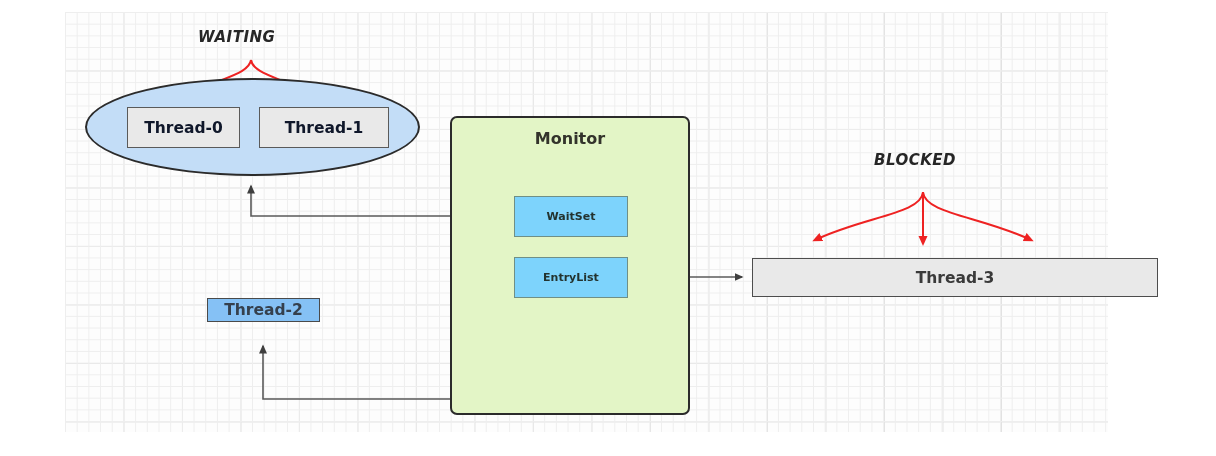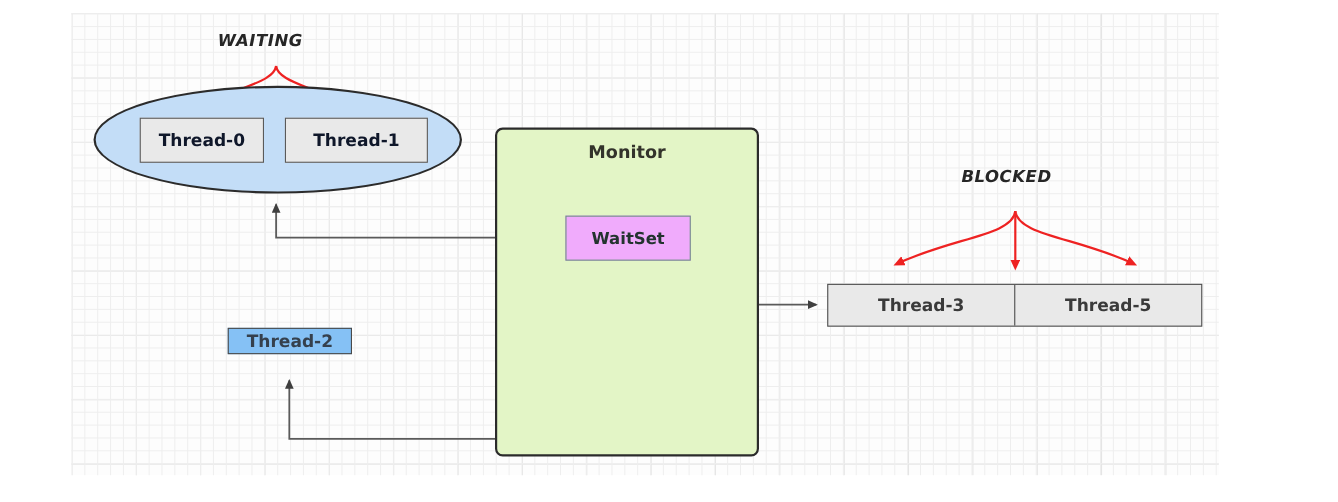--- a/index.html
+++ b/index.html
@@ -98,31 +98,31 @@
     position: absolute;
     left: 450px;
     top: 129px;
     width: 240px;
     text-align: center;
     font-weight: bold;
     font-size: 16px;
     color: #33332b;
   }
   .mint-box {
-    background: #f0abfc;
+    background: #7dd3fc;
     border: 1.5px solid #6f8f86;
-    font-size: 15px;
+    font-size: 11px;
     color: #23332f;
   }
   
   #blocked-row {
     position: absolute;
     left: 752px;
     top: 258px;
-    width: 341px;
+    width: 406px;
     height: 39px;
     display: flex;
     border: 1.5px solid #4d4d4d;
     box-sizing: border-box;
     background: #e9e9e9;
   }
   #blocked-row .cell {
     flex: 1 1 0;
     display: flex;
     align-items: center;
@@ -193,24 +193,24 @@
 
   <div class="node-label gray-box" style="left:127px; top:107px; width:113px; height:41px;">Thread-0</div>
 
   <div class="node-label gray-box" style="left:259px; top:107px; width:130px; height:41px;">Thread-1</div>
 
   <div id="monitor-box"></div>
   <div id="monitor-title">Monitor</div>
 
   <div class="node-label mint-box" style="left:514px; top:196px; width:114px; height:41px;">WaitSet</div>
 
+  <div class="node-label mint-box" style="left:514px; top:257px; width:114px; height:41px;">EntryList</div>
 
 
   <div class="node-label blue-box" style="left:207px; top:298px; width:113px; height:24px;">Thread-2</div>
 
   <div class="state-label" style="left:874px; top:151px;">BLOCKED</div>
 
   <div id="blocked-row">
     <div class="cell">Thread-3</div>
-    <div class="cell">Thread-5</div>
   </div>
 
 </div>
 
 </body></html>

